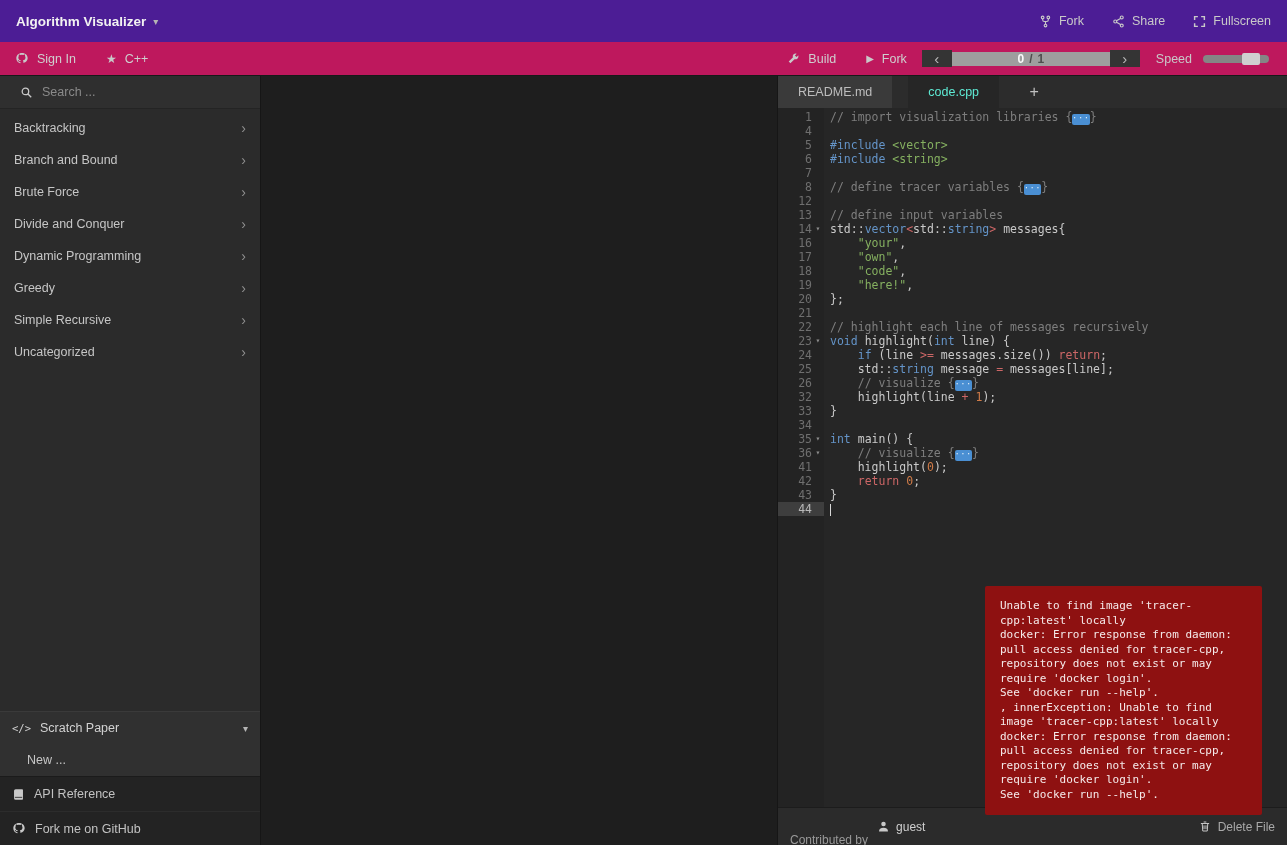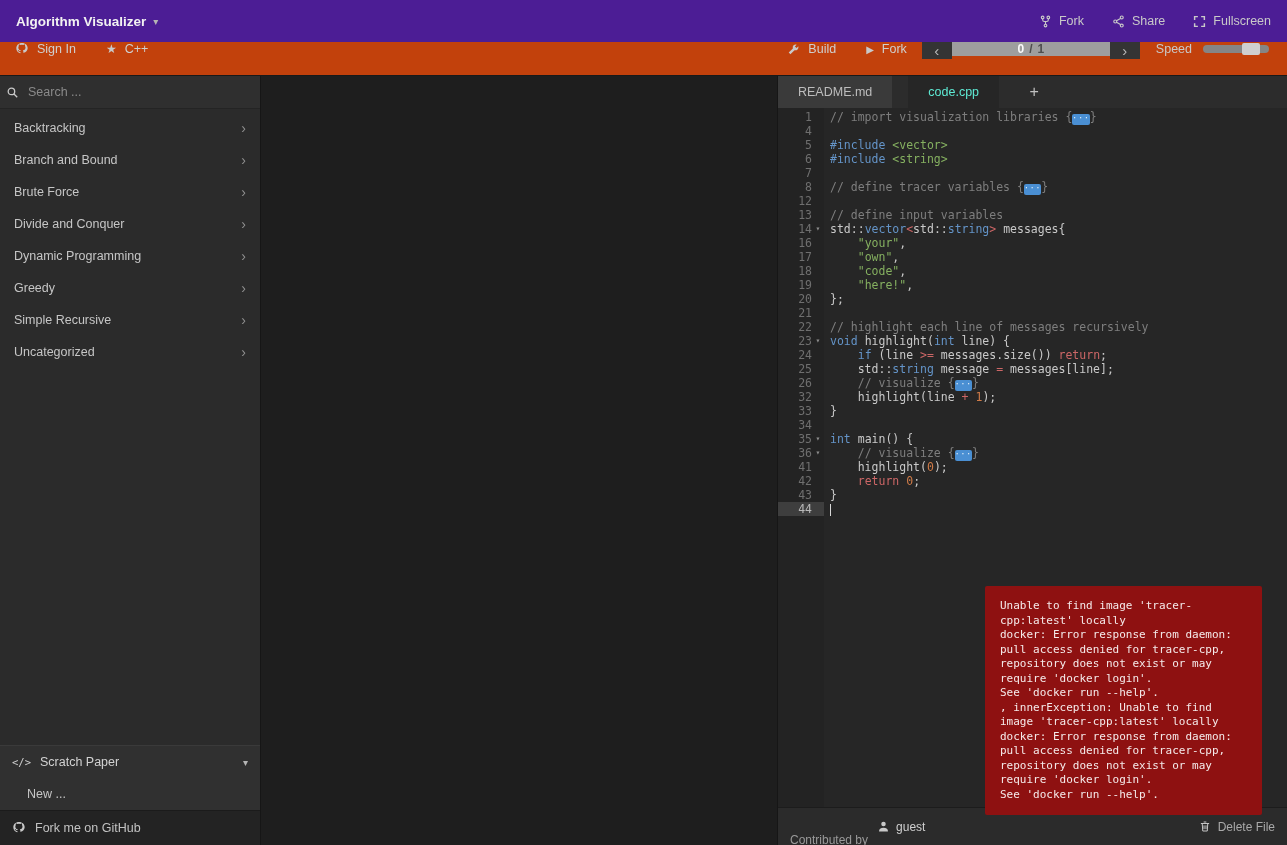--- a/index.html
+++ b/index.html
@@ -10,37 +10,37 @@
   
   .topbar { height:42px; background:#4c1d95; display:flex; align-items:center; padding:0 16px; flex:none; }
   .app-title-group { display:flex; align-items:center; gap:7px; cursor:pointer; }
   .title { font-weight:bold; color:#f2f2f2; font-size:13.5px; }
   .caret { color:#b5b5b5; font-size:10px; }
   .topbar-actions { margin-left:auto; display:flex; gap:28px; }
   .tb-action { display:flex; align-items:center; gap:7px; color:#c9c9c9; font-size:12.5px; cursor:pointer; }
   .icon { display:inline-flex; align-items:center; justify-content:center; color:#c9c9c9; }
 
   
-  .toolbar { height:34px; background:#c2410c; border-bottom:1px solid #191919; display:flex; align-items:flex-start; flex:none; }
+  .toolbar { height:34px; background:#be185d; border-bottom:1px solid #191919; display:flex; align-items:center; flex:none; }
   .tool-btn { display:flex; align-items:center; gap:8px; color:#cfcfcf; font-size:12.5px; padding:0 15px; cursor:pointer; }
   .spacer { flex:1; }
   .step-btn { width:30px; display:flex; align-items:center; justify-content:center; background:#343434; color:#b9b9b9; font-size:15px; cursor:pointer; }
   .progress { width:158px; background:var(--progress-bg,#9e9e9e); display:flex; align-items:center; justify-content:center; gap:5px; font-size:12px; font-weight:bold; }
   .progress .cur { color:#fafafa; }
   .progress .sep, .progress .tot { color:#4e4e4e; }
   .speed { display:flex; align-items:center; gap:11px; padding:0 18px 0 16px; color:#c9c9c9; font-size:12.5px; }
   .slider { position:relative; width:66px; height:8px; background:#858585; border-radius:4px; cursor:pointer; }
   .slider .handle { position:absolute; right:9px; top:-2px; width:18px; height:12px; background:#cfcfcf; border-radius:2px; }
 
   
   .main { flex:1; display:flex; min-height:0; }
 
   
   .sidebar { width:260px; flex:none; background:#2b2b2b; display:flex; flex-direction:column; }
-  .search-row { height:33px; flex:none; display:flex; align-items:center; gap:9px; padding:0 6px; background:#2f2f2f; border-bottom:1px solid #242424; color:#8a8a8a; }
+  .search-row { height:33px; flex:none; display:flex; align-items:center; gap:9px; padding:0 20px; background:#2f2f2f; border-bottom:1px solid #242424; color:#8a8a8a; }
   .search { flex:1; background:transparent; border:none; outline:none; color:#bdbdbd; font-size:12.5px; font-family:"Liberation Sans", sans-serif; }
   .search::placeholder { color:#8a8a8a; }
   .cat-list { flex:1; padding-top:3px; overflow:hidden; }
   .side-item { height:32px; display:flex; align-items:center; padding:0 14px; color:#c6c6c6; font-size:12.5px; cursor:pointer; }
   .side-item .chev { margin-left:auto; color:#8f8f8f; font-size:14px; }
   .scratch { flex:none; background:#303030; border-top:1px solid #3a3a3a; }
   .scratch-head { height:32px; display:flex; align-items:center; gap:9px; padding:0 12px; color:#d2d2d2; font-size:12.5px; cursor:pointer; }
   .code-glyph { font-family:"DejaVu Sans Mono", monospace; font-size:10.5px; color:#cfcfcf; }
   .scratch-head .caret { margin-left:auto; }
   .scratch-new { height:32px; display:flex; align-items:center; padding:0 12px 0 27px; color:#c6c6c6; font-size:12.5px; cursor:pointer; }
@@ -230,20 +230,29 @@
         <div class="scratch-head">
           <span class="code-glyph">&lt;/&gt;</span>
           <span>Scratch Paper</span>
           <span class="caret">▾</span>
         </div>
         <div class="scratch-new">
           <span>New ...</span>
         </div>
       </div>
       <div class="bottom-links">
+        <div class="bottom-link">
+          <span class="icon">
+            <svg width="13" height="13" viewBox="0 0 16 16" fill="currentColor">
+              <path d="M4.5 1.5h8a1 1 0 0 1 1 1v11a1 1 0 0 1-1 1h-8a2 2 0 0 1-2-2v-9a2 2 0 0 1 2-2z"></path>
+              <path d="M3.5 11.5h9" stroke="#232323" stroke-width="1"></path>
+            </svg>
+          </span>
+          <span>API Reference</span>
+        </div>
         <div class="bottom-link">
           <span class="icon">
             <svg width="14" height="14" viewBox="0 0 16 16" fill="currentColor">
               <path d="M8 1C4 1 1.5 3.6 1.5 7c0 2.7 1.8 5 4.3 5.8.3 0 .4-.1.4-.3v-1.2c-1.7.4-2.1-.8-2.1-.8-.3-.7-.7-.9-.7-.9-.6-.4 0-.4 0-.4.6 0 1 .6 1 .6.6 1 1.5.7 1.9.5 0-.4.2-.7.4-.9-1.4-.2-2.9-.7-2.9-3.2 0-.7.2-1.3.6-1.7-.1-.2-.3-.8.1-1.7 0 0 .5-.2 1.8.7a6 6 0 0 1 3.2 0c1.2-.9 1.8-.7 1.8-.7.4.9.1 1.5.1 1.7.4.4.6 1 .6 1.7 0 2.5-1.5 3-2.9 3.2.2.2.4.6.4 1.1v1.6c0 .2.1.3.4.3A6.5 6.5 0 0 0 14.5 7C14.5 3.6 12 1 8 1z"></path>
             </svg>
           </span>
           <span>Fork me on GitHub</span>
         </div>
       </div>
     </aside>

